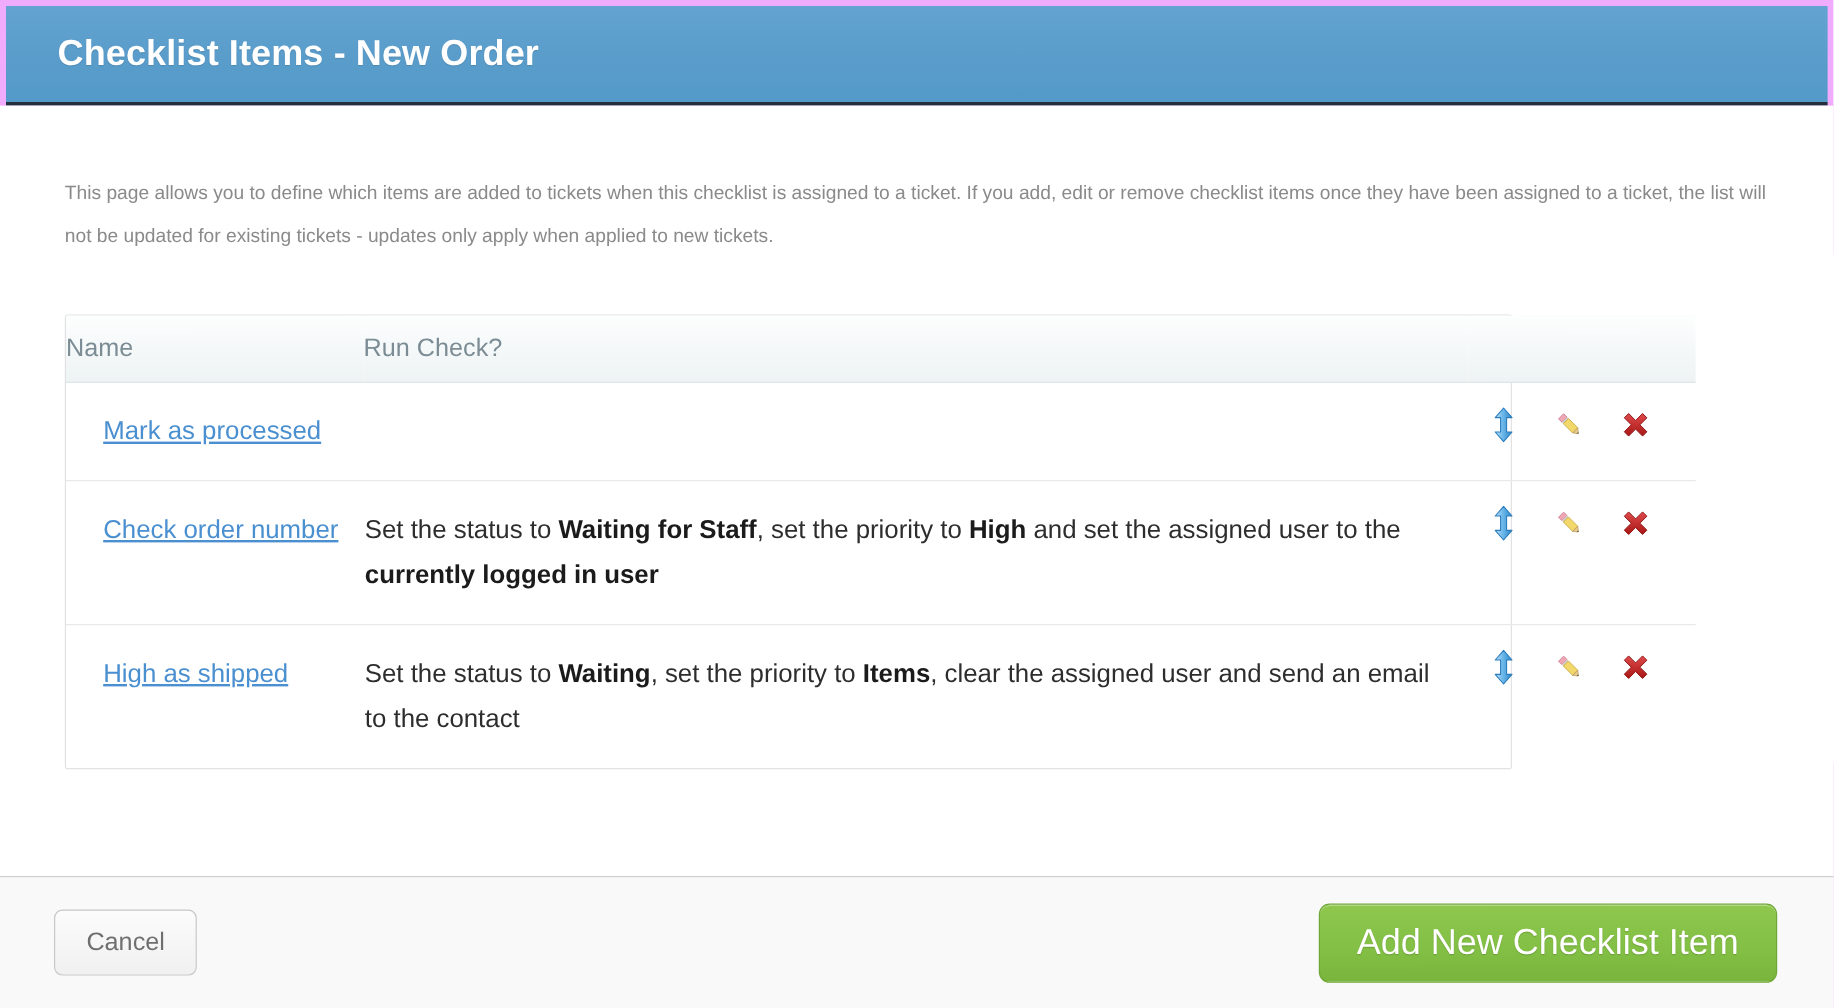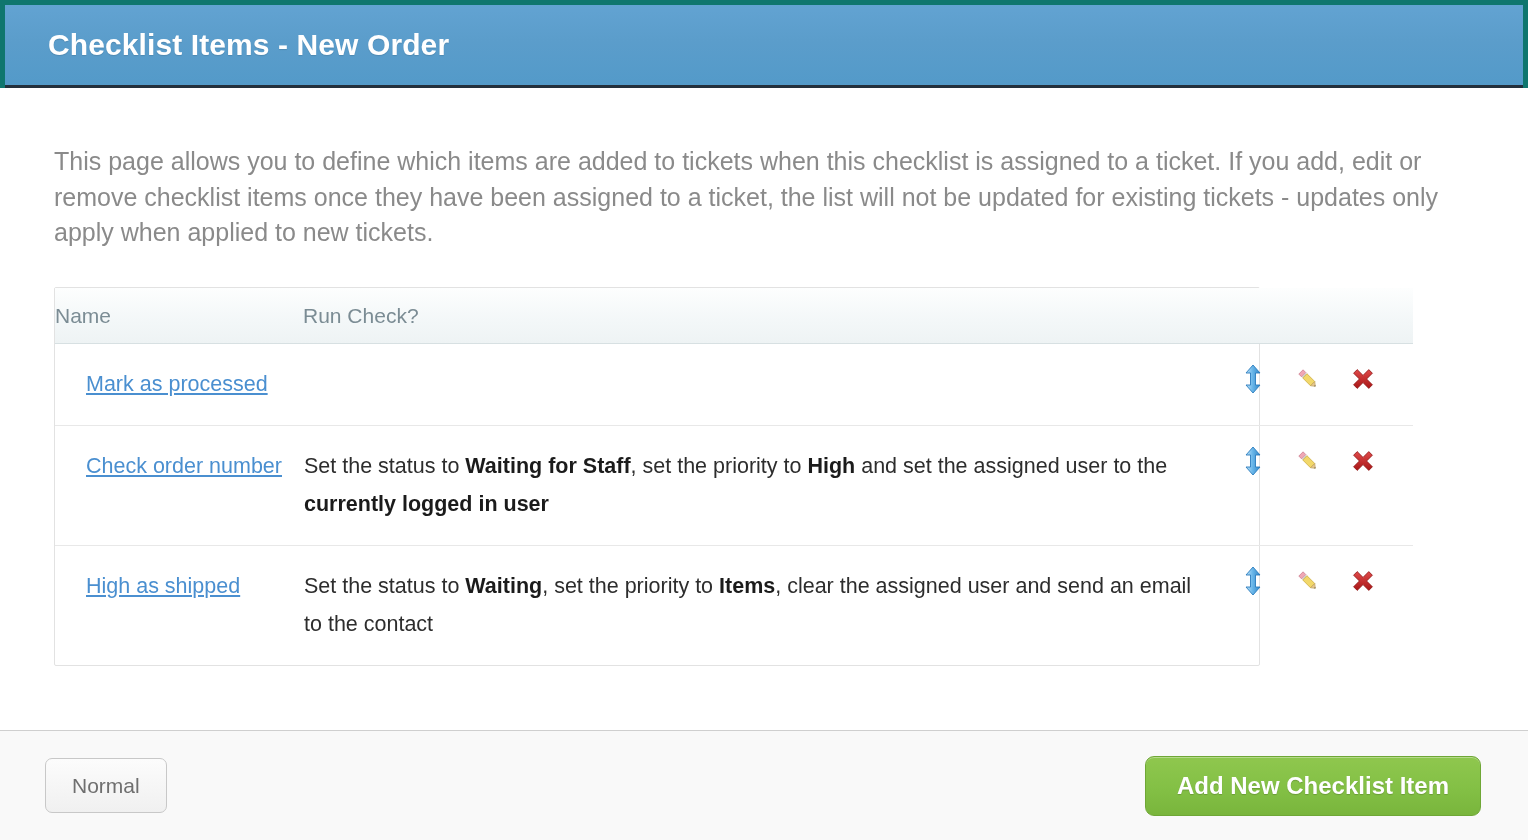--- a/index.html
+++ b/index.html
@@ -10,21 +10,21 @@
     width: 1528px;
     height: 840px;
     background: #ffffff;
     font-family: "Liberation Sans", sans-serif;
     overflow: hidden;
   }
   .page {
     position: relative;
     width: 1528px;
     height: 840px;
-    background: #0f766e;
+    background: #f0abfc;
     box-sizing: border-box;
     display: flex;
     flex-direction: column;
   }
 
   
   .titlebar {
     margin: 5px 5px 0 5px;
     height: 83px;
     background: linear-gradient(to bottom, #62a3d2 0%, #5b9dcb 45%, #539ac9 100%);
@@ -46,30 +46,30 @@
   
   .content {
     flex: 1 1 auto;
     background: #ffffff;
     padding: 0 54px;
     box-sizing: border-box;
     position: relative;
   }
   .intro {
     color: #8a8a8a;
-    font-size: 25px;
+    font-size: 16px;
     line-height: 35.5px;
     margin: 0;
     padding-top: 56px;
     max-width: 1420px;
   }
 
   
   .table-wrap {
-    margin-top: 36px;
+    margin-top: 47px;
     border: 1px solid #e2e2e2;
     border-radius: 2px;
     width: 1206px;
     box-sizing: border-box;
     background: #fff;
   }
   table.items {
     width: 100%;
     border-collapse: collapse;
     table-layout: fixed;
@@ -153,22 +153,22 @@
     font-family: "Liberation Sans", sans-serif;
     padding: 16px 26px;
     cursor: pointer;
     line-height: 1;
   }
   .btn-add {
     background: linear-gradient(to bottom, #8fc74e 0%, #83c045 55%, #79b53c 100%);
     border: 1px solid #6fa736;
     border-radius: 9px;
     color: #ffffff;
-    font-size: 24px;
-    font-weight: bold;
+    font-size: 30px;
+    font-weight: normal;
     font-family: "Liberation Sans", sans-serif;
     padding: 17px 31px;
     cursor: pointer;
     line-height: 1;
     text-shadow: 0 1px 1px rgba(0,0,0,0.18);
     box-shadow: inset 0 1px 0 rgba(255,255,255,0.35);
   }
 </style>
 </head>
 <body>
@@ -319,17 +319,17 @@
                 </div>
               </td>
             </tr>
           </tbody>
       </table>
     </div>
 
   </div>
 
   <div class="footer">
-    <button class="btn-cancel">Normal</button>
+    <button class="btn-cancel">Cancel</button>
     <button class="btn-add">Add New Checklist Item</button>
   </div>
 
 </div>
 
 </body></html>

